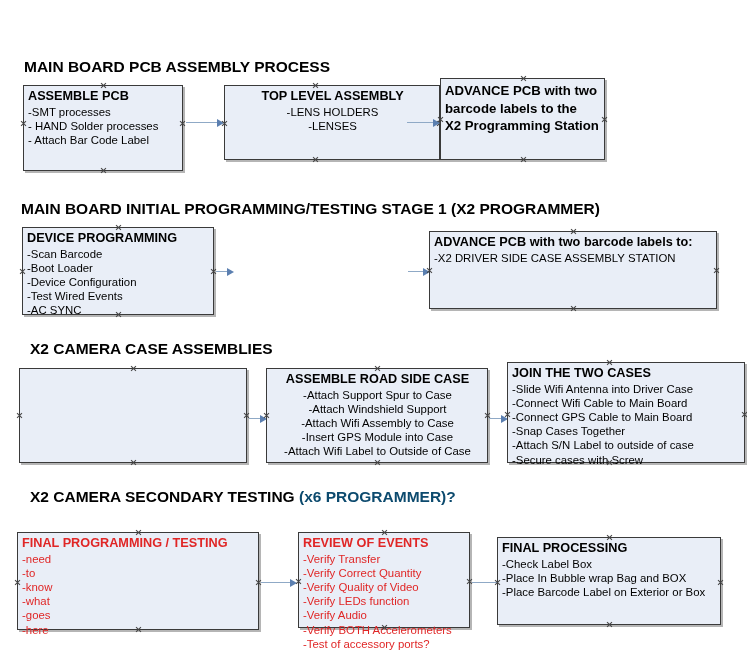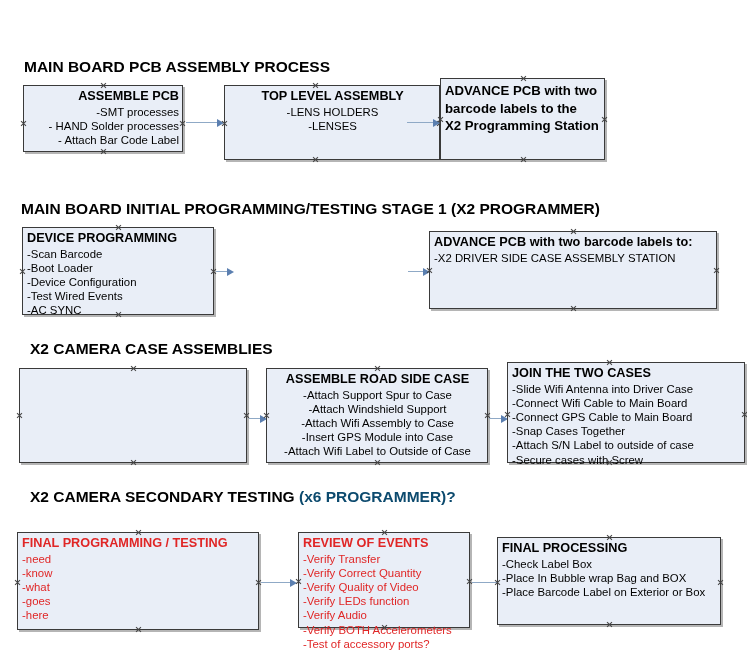--- a/index.html
+++ b/index.html
@@ -116,21 +116,21 @@
 </head>
 <body>
 
 <div id="canvas">
 
 
   <div class="section-head" style="left:24px; top:58px;">
     <span>MAIN BOARD PCB ASSEMBLY PROCESS</span>
   </div>
 
-  <div class="node" style="left:23px; top:85px; width:160px; height:67px;text-align:right;">
+  <div class="node" style="left:23px; top:85px; width:160px; height:86px;">
     <div class="body">
       <div class="head">ASSEMBLE PCB</div>
       <div class="line"> -SMT processes</div>
       <div class="line">- HAND Solder processes</div>
       <div class="line">- Attach Bar Code Label</div>
     </div>
     <span class="xh" style="left:76px; top:-4px;"></span>
     <span class="xh" style="left:76px; bottom:-4px;"></span>
     <span class="xh" style="left:-4px; top:34px;"></span>
     <span class="xh" style="right:-4px; top:34px;"></span>
@@ -264,20 +264,21 @@
   </div>
 
   <div class="section-head" style="left:30px; top:488px;">
     <span>X2 CAMERA SECONDARY TESTING </span><span class="accent">(x6 PROGRAMMER)?</span>
   </div>
 
   <div class="node red" style="left:17px; top:532px; width:242px; height:98px;">
     <div class="body">
       <div class="head">FINAL PROGRAMMING / TESTING</div>
       <div class="line">-need</div>
+      <div class="line">-to</div>
       <div class="line">-know</div>
       <div class="line">-what</div>
       <div class="line">-goes</div>
       <div class="line">-here</div>
     </div>
     <span class="xh" style="left:117px; top:-4px;"></span>
     <span class="xh" style="left:117px; bottom:-4px;"></span>
     <span class="xh" style="left:-4px; top:46px;"></span>
     <span class="xh" style="right:-4px; top:46px;"></span>
   </div>

